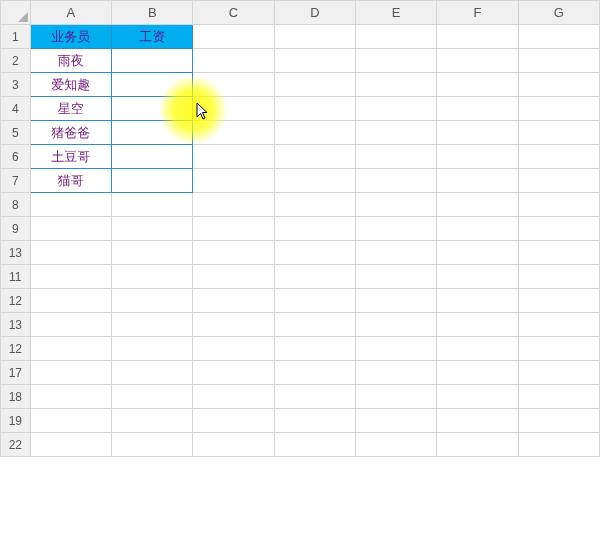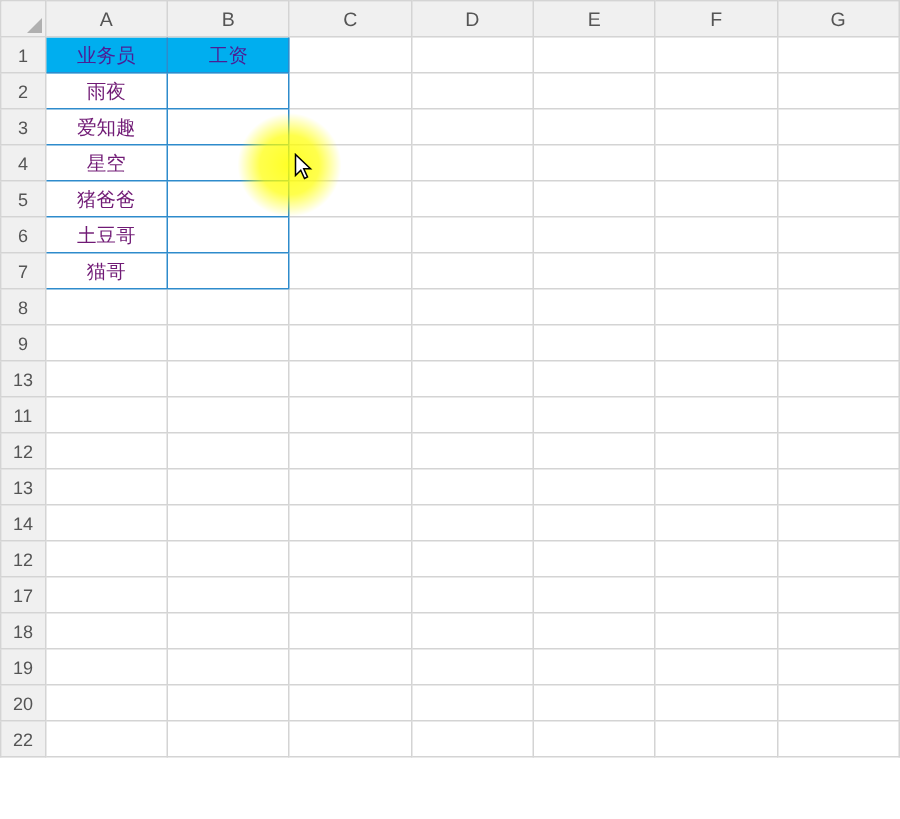--- a/index.html
+++ b/index.html
@@ -223,30 +223,20 @@
         <th class="rowhead">13</th>
         <td class="empty-cell"></td>
         <td class="empty-cell"></td>
         <td class="empty-cell"></td>
         <td class="empty-cell"></td>
         <td class="empty-cell"></td>
         <td class="empty-cell"></td>
         <td class="empty-cell"></td>
       </tr>
   <tr>
-        <th class="rowhead">14</th>
-        <td class="empty-cell"></td>
-        <td class="empty-cell"></td>
-        <td class="empty-cell"></td>
-        <td class="empty-cell"></td>
-        <td class="empty-cell"></td>
-        <td class="empty-cell"></td>
-        <td class="empty-cell"></td>
-      </tr>
-  <tr>
         <th class="rowhead">12</th>
         <td class="empty-cell"></td>
         <td class="empty-cell"></td>
         <td class="empty-cell"></td>
         <td class="empty-cell"></td>
         <td class="empty-cell"></td>
         <td class="empty-cell"></td>
         <td class="empty-cell"></td>
       </tr>
   <tr>
@@ -264,30 +254,20 @@
         <td class="empty-cell"></td>
         <td class="empty-cell"></td>
         <td class="empty-cell"></td>
         <td class="empty-cell"></td>
         <td class="empty-cell"></td>
         <td class="empty-cell"></td>
         <td class="empty-cell"></td>
       </tr>
   <tr>
         <th class="rowhead">19</th>
-        <td class="empty-cell"></td>
-        <td class="empty-cell"></td>
-        <td class="empty-cell"></td>
-        <td class="empty-cell"></td>
-        <td class="empty-cell"></td>
-        <td class="empty-cell"></td>
-        <td class="empty-cell"></td>
-      </tr>
-  <tr>
-        <th class="rowhead">20</th>
         <td class="empty-cell"></td>
         <td class="empty-cell"></td>
         <td class="empty-cell"></td>
         <td class="empty-cell"></td>
         <td class="empty-cell"></td>
         <td class="empty-cell"></td>
         <td class="empty-cell"></td>
       </tr>
   <tr>
         <th class="rowhead">22</th>

